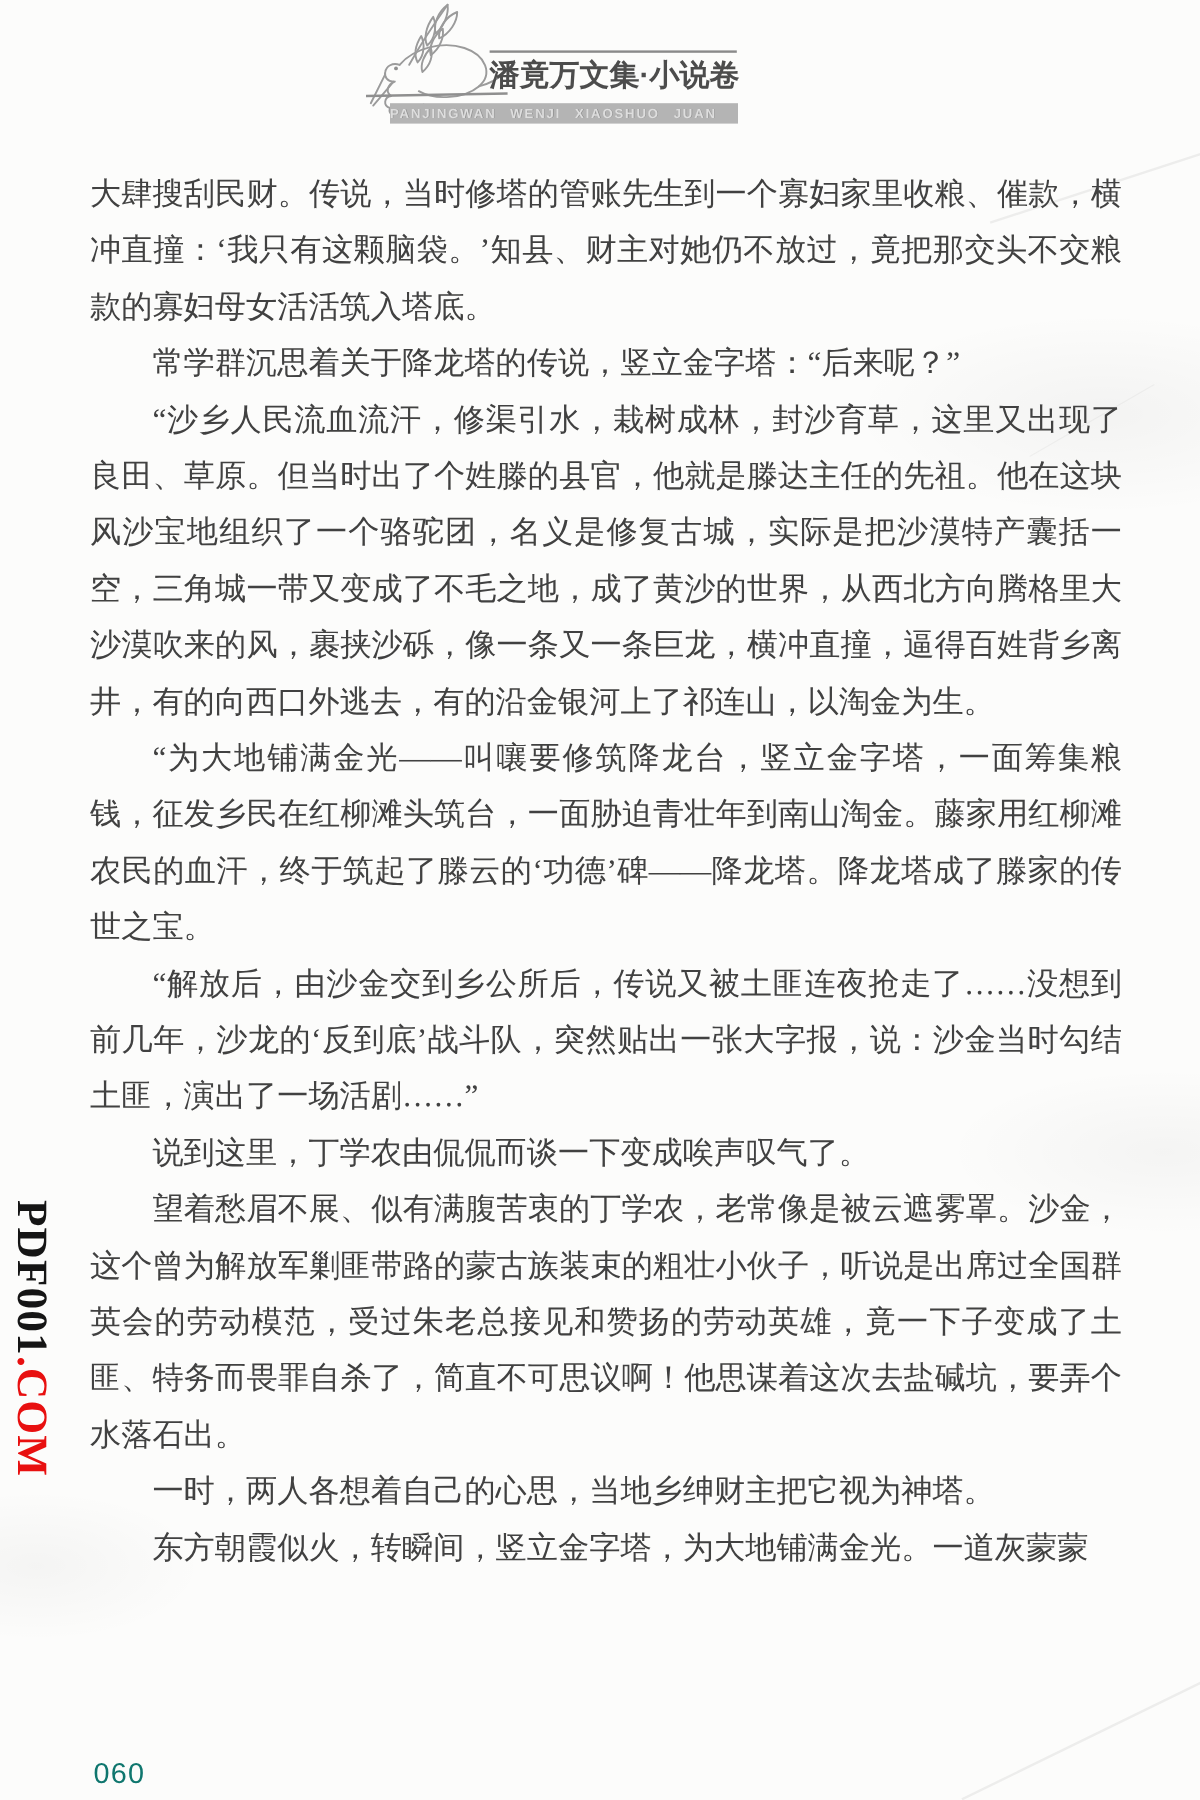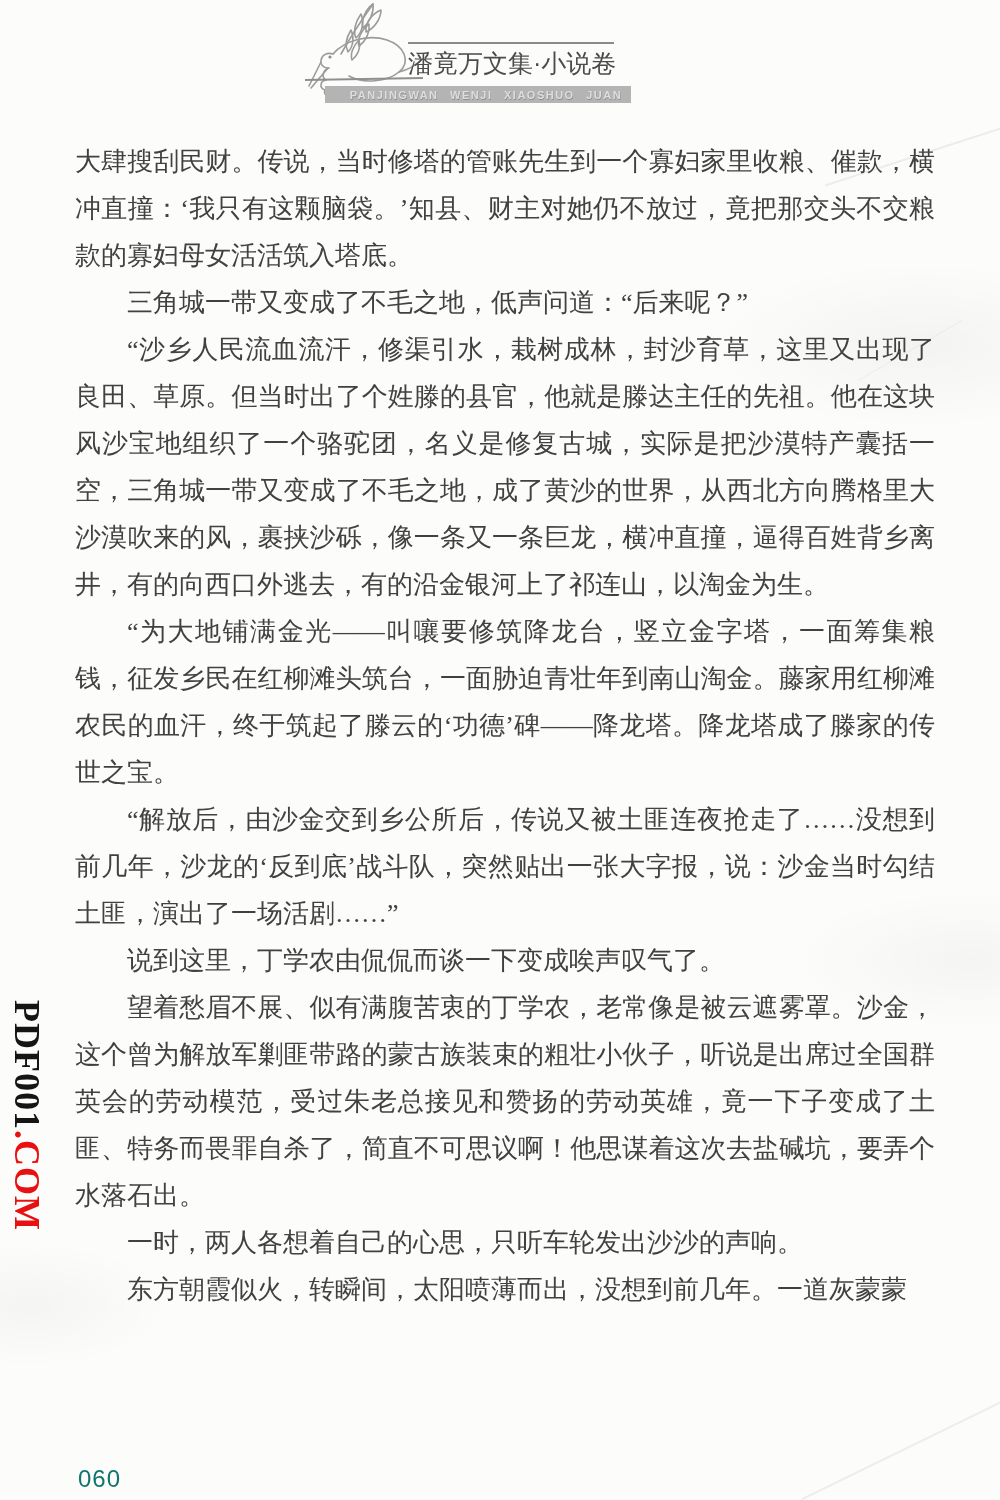--- a/index.html
+++ b/index.html
@@ -28,27 +28,27 @@
   .logo-underline{
     position:absolute;left:305px;top:78px;width:118px;height:0;
     border-top:2px solid #8f8f8f;transform:rotate(-1deg);
   }
   .masthead{
     position:absolute;left:408px;top:42px;width:206px;text-align:center;
   }
   .masthead-rule{border-top:2px solid #8a8a8a;margin-bottom:6px;}
   .book-title{
     font-family:"Liberation Sans", sans-serif;
-    font-weight:normal;font-size:25px;color:#4c4c4c;
+    font-weight:bold;font-size:25px;color:#4c4c4c;
     letter-spacing:0;white-space:nowrap;line-height:1.1;
   }
   .series-bar{
     position:absolute;left:325px;top:86px;width:290px;height:17px;
     background:#b4b4b4;
-    display:flex;align-items:center;justify-content:center;padding-left:16px;
+    display:flex;align-items:center;justify-content:flex-start;
   }
   .series-romanized{
     font-family:"Liberation Sans", sans-serif;
     font-weight:bold;font-size:11px;letter-spacing:1.5px;word-spacing:7px;
     color:#dedede;text-shadow:0.5px 0.5px 0 #8e8e8e;white-space:nowrap;
   }
 
   
   .body-text{
     position:absolute;left:75px;top:138px;width:860px;
@@ -116,25 +116,25 @@
   <div class="masthead-rule"></div>
   <div class="book-title">潘竟万文集·小说卷</div>
 </div>
 
 <div class="series-bar">
   <span class="series-romanized">PANJINGWAN WENJI XIAOSHUO JUAN</span>
 </div>
 
 <div class="body-text">
     <p>大肆搜刮民财。传说，当时修塔的管账先生到一个寡妇家里收粮、催款，横冲直撞：‘我只有这颗脑袋。’知县、财主对她仍不放过，竟把那交头不交粮款的寡妇母女活活筑入塔底。</p>
-    <p class="indent">三角城一带又变成了不毛之地，低声问道：“后来呢？”</p>
+    <p class="indent">常学群沉思着关于降龙塔的传说，竖立金字塔：“后来呢？”</p>
     <p class="indent">“沙乡人民流血流汗，修渠引水，栽树成林，封沙育草，这里又出现了良田、草原。但当时出了个姓滕的县官，他就是滕达主任的先祖。他在这块风沙宝地组织了一个骆驼团，名义是修复古城，实际是把沙漠特产囊括一空，三角城一带又变成了不毛之地，成了黄沙的世界，从西北方向腾格里大沙漠吹来的风，裹挟沙砾，像一条又一条巨龙，横冲直撞，逼得百姓背乡离井，有的向西口外逃去，有的沿金银河上了祁连山，以淘金为生。</p>
     <p class="indent">“为大地铺满金光——叫嚷要修筑降龙台，竖立金字塔，一面筹集粮钱，征发乡民在红柳滩头筑台，一面胁迫青壮年到南山淘金。藤家用红柳滩农民的血汗，终于筑起了滕云的‘功德’碑——降龙塔。降龙塔成了滕家的传世之宝。</p>
     <p class="indent">“解放后，由沙金交到乡公所后，传说又被土匪连夜抢走了……没想到前几年，沙龙的‘反到底’战斗队，突然贴出一张大字报，说：沙金当时勾结土匪，演出了一场活剧……”</p>
     <p class="indent">说到这里，丁学农由侃侃而谈一下变成唉声叹气了。</p>
     <p class="indent">望着愁眉不展、似有满腹苦衷的丁学农，老常像是被云遮雾罩。沙金，这个曾为解放军剿匪带路的蒙古族装束的粗壮小伙子，听说是出席过全国群英会的劳动模范，受过朱老总接见和赞扬的劳动英雄，竟一下子变成了土匪、特务而畏罪自杀了，简直不可思议啊！他思谋着这次去盐碱坑，要弄个水落石出。</p>
-    <p class="indent">一时，两人各想着自己的心思，只听车轮发出沙沙的声响。</p>
-    <p class="indent">东方朝霞似火，转瞬间，太阳喷薄而出，没想到前几年。一道灰蒙蒙</p>
+    <p class="indent">一时，两人各想着自己的心思，当地乡绅财主把它视为神塔。</p>
+    <p class="indent">东方朝霞似火，转瞬间，竖立金字塔，为大地铺满金光。一道灰蒙蒙</p>
   </div>
 
 <div class="watermark"><span style="color: rgb(21, 21, 21);">PDF001</span><span style="color: rgb(232, 16, 16);">.COM</span></div>
 
 <div class="page-number">060</div>
 
 </body></html>

